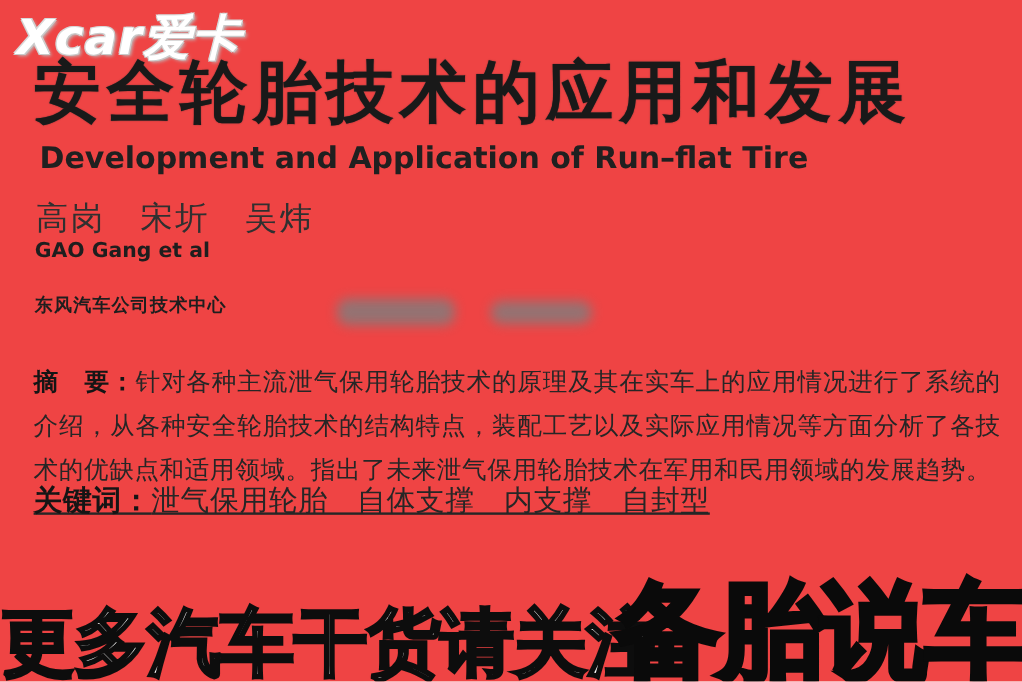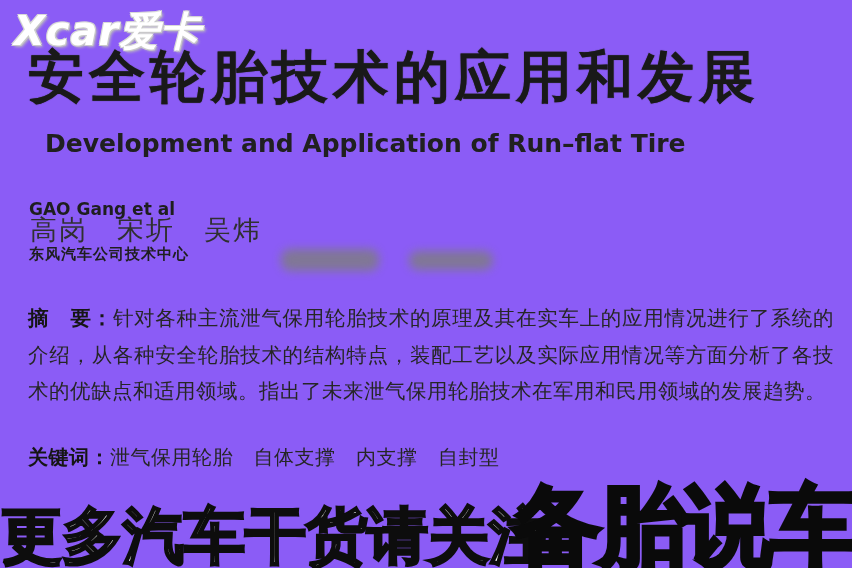--- a/index.html
+++ b/index.html
@@ -1,19 +1,19 @@
 <!DOCTYPE html>
 <html><head>
 <meta charset="utf-8">
 <style>
   html,body{margin:0;padding:0;background:#fff;}
   #page{
     position:relative;
     width:852px;height:568px;
-    background:#8b5cf6;
+    background:#ef4444;
     overflow:hidden;
     font-family:"DejaVu Sans","Liberation Sans",sans-serif;
     color:#1c1c1c;
   }
   
   .watermark{
     position:absolute;left:14px;top:4px;
     font-size:40px;font-weight:900;font-style:italic;
     letter-spacing:1px;
     color:#ffffff;
@@ -34,21 +34,21 @@
   }
   .title-en{
     position:absolute;left:29px;top:113px;
     font-size:25px;font-weight:800;
     color:#202020;white-space:nowrap;
   }
   .authors-zh{
     position:absolute;left:30px;top:164px;
     font-family:"DejaVu Serif","Liberation Serif",serif;
     font-size:27px;font-weight:400;color:#303030;
-    white-space:nowrap;letter-spacing:2px;margin-top:48px;
+    white-space:nowrap;letter-spacing:2px;
   }
   .authors-en{
     position:absolute;left:29px;top:199px;
     font-size:17px;font-weight:800;color:#1e1e1e;white-space:nowrap;
   }
   .affiliation{
     position:absolute;left:29px;top:245px;
     font-size:15px;font-weight:800;color:#1e1e1e;white-space:nowrap;
     letter-spacing:1px;
   }
@@ -62,22 +62,22 @@
   .redaction.r1{left:281px;top:249px;width:98px;height:22px;}
   .redaction.r2{left:409px;top:251px;width:84px;height:19px;}
   .abstract{
     position:absolute;left:28px;top:300px;width:806px;
     font-size:20.5px;line-height:36.5px;
     text-align:justify;color:#262626;
     letter-spacing:0.5px;
   }
   .abstract b,.keywords b{font-weight:800;color:#151515;}
   .keywords{
-    position:absolute;left:28px;top:444px;
-    font-size:20px;color:#262626;white-space:nowrap;letter-spacing:0.5px;
+    position:absolute;left:28px;top:401px;
+    font-size:24px;color:#262626;white-space:nowrap;letter-spacing:0.5px;text-decoration:underline;
   }
   
   .promo-left{
     position:absolute;left:1px;top:496px;
     font-size:61px;font-weight:800;white-space:nowrap;
     color:#ffffff;
     -webkit-text-stroke:2.5px #0d0d0d;
     text-shadow:0 0 1px #0d0d0d;
     letter-spacing:0px;
     z-index:2;
@@ -94,21 +94,21 @@
 </style>
 </head>
 <body>
 
 <div id="page">
 
   <div class="watermark">Xcar爱卡</div>
 
   <h1 class="title-zh" style="margin:0;">安全轮胎技术的应用和发展</h1>
 
-  <h2 class="title-en" style="margin:16px;">Development and Application of Run–flat Tire</h2>
+  <h2 class="title-en" style="margin:4px;">Development and Application of Run–flat Tire</h2>
 
   <div class="authors-zh">高岗　宋圻　吴炜</div>
 
   <div class="authors-en">GAO Gang et al</div>
 
   <div class="affiliation">东风汽车公司技术中心</div>
 
   <div class="redaction r1"></div>
 
   <div class="redaction r2"></div>

